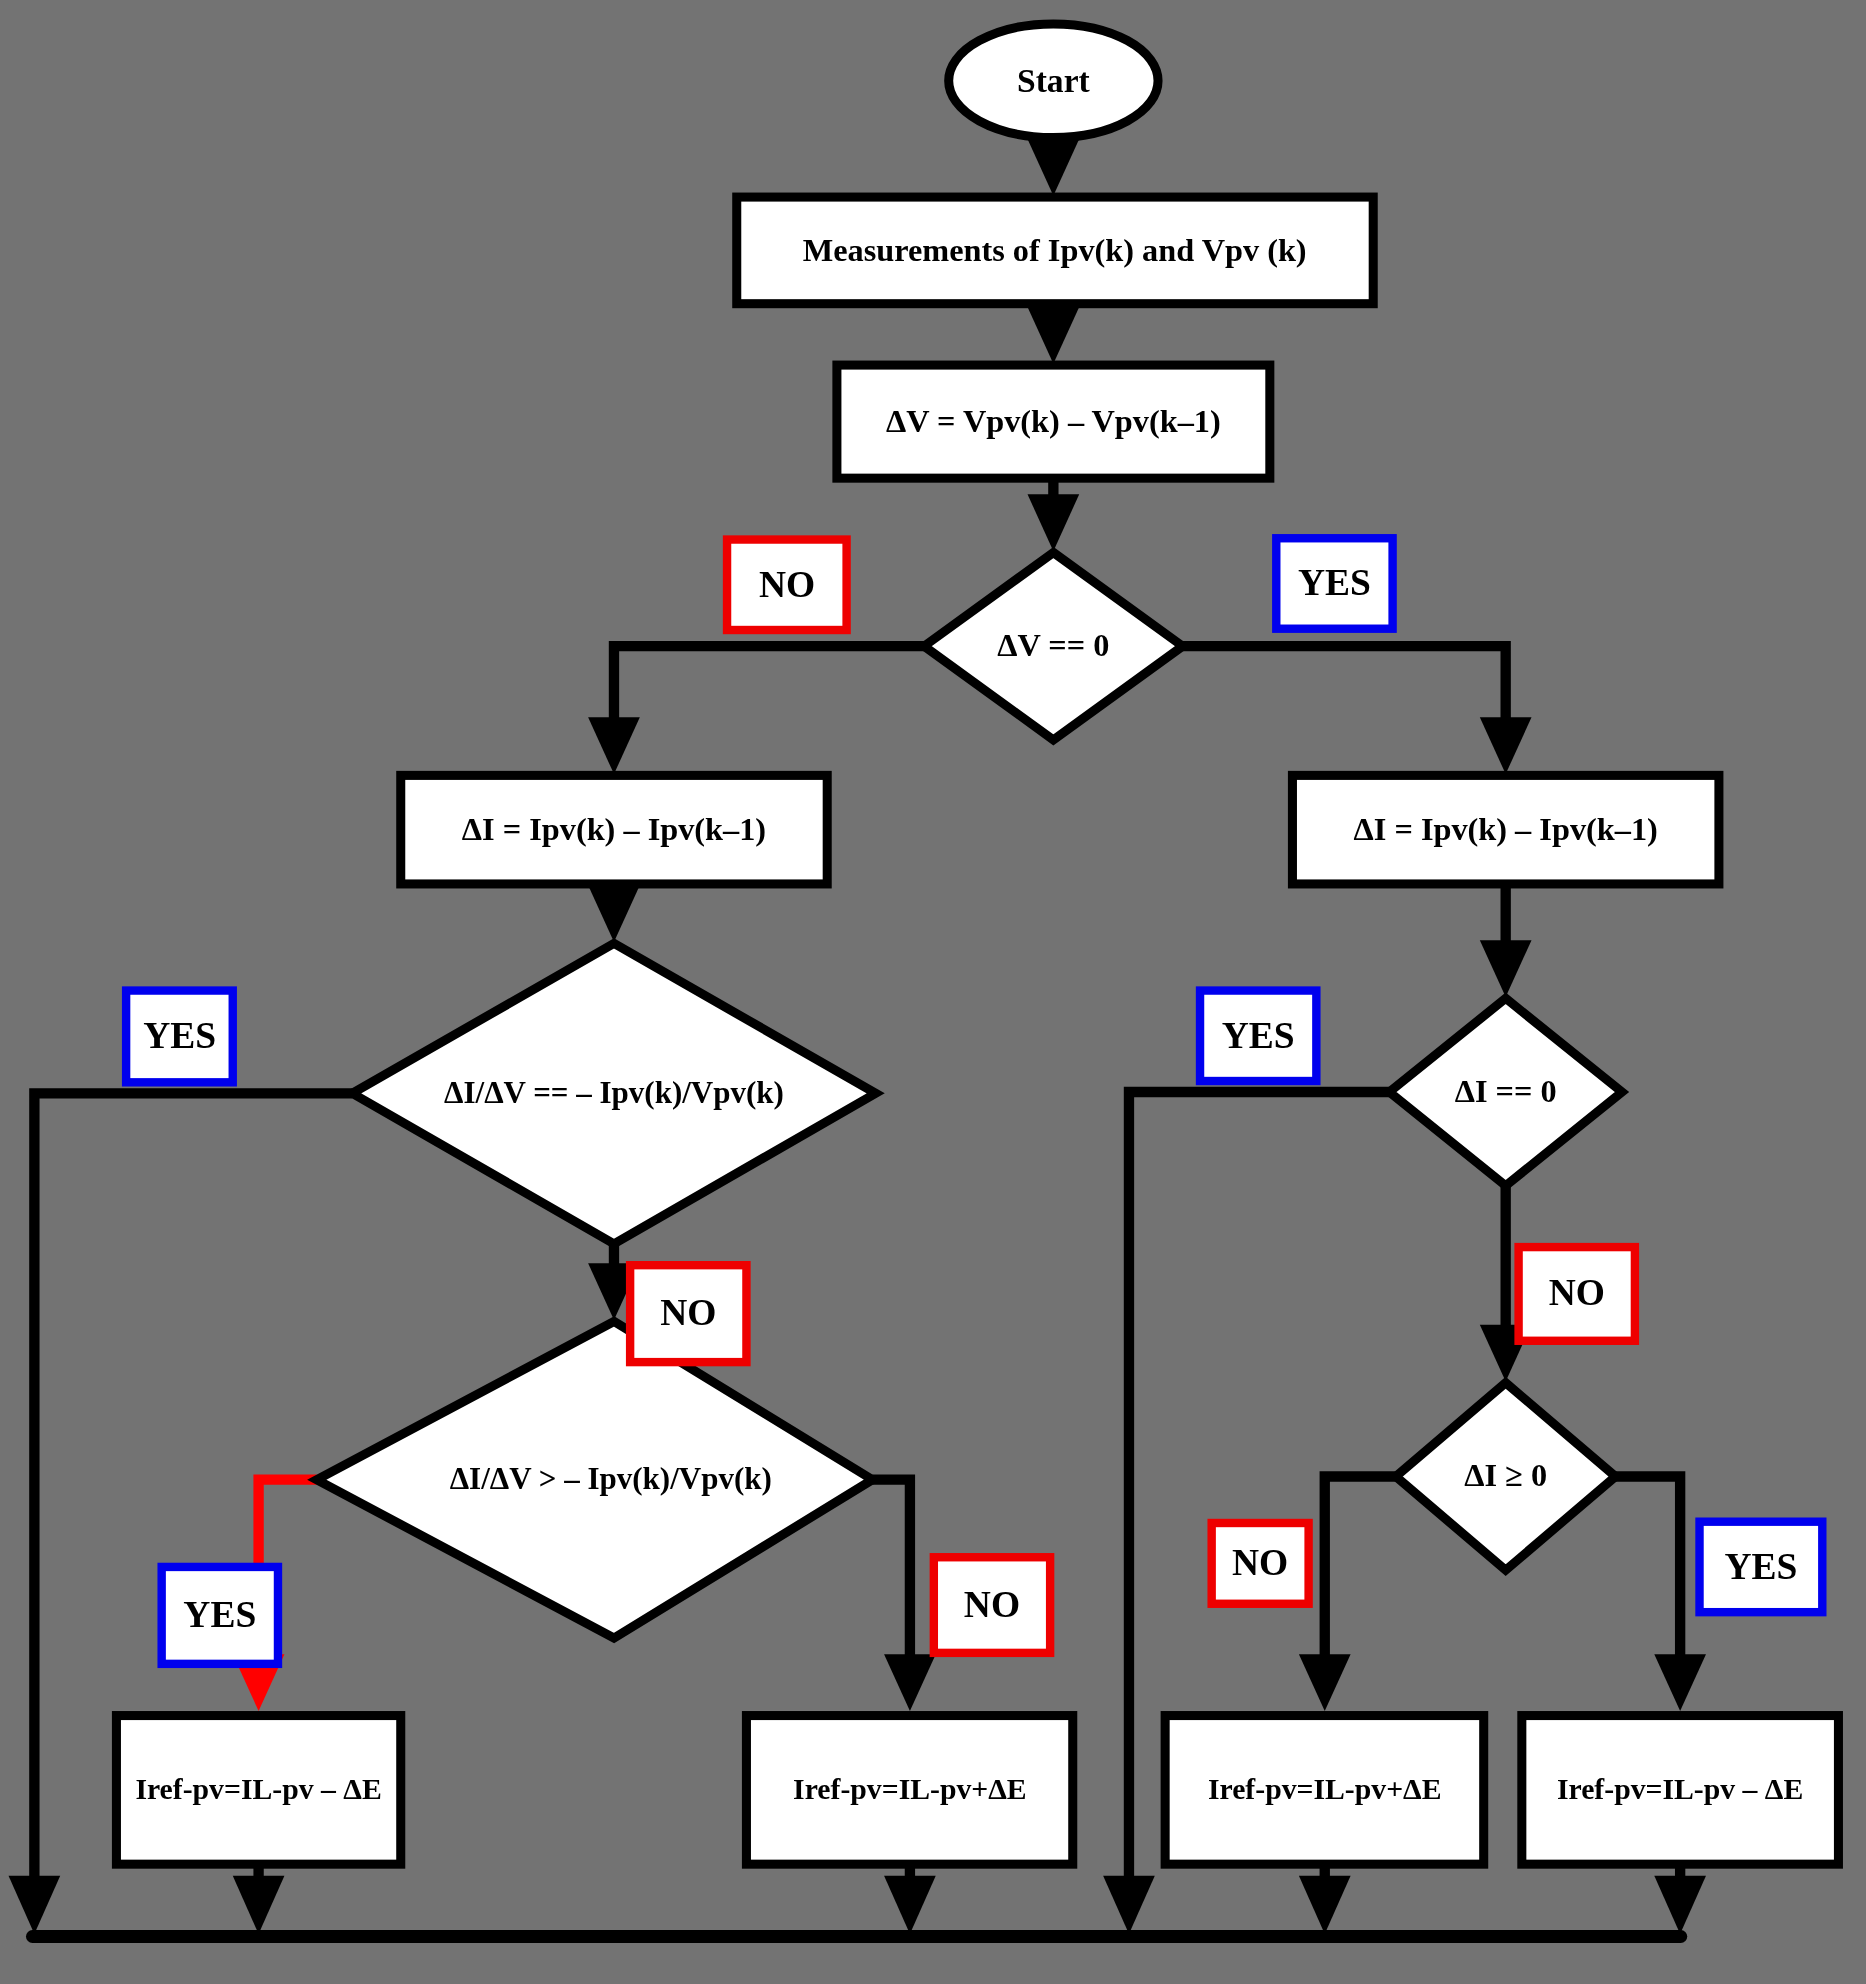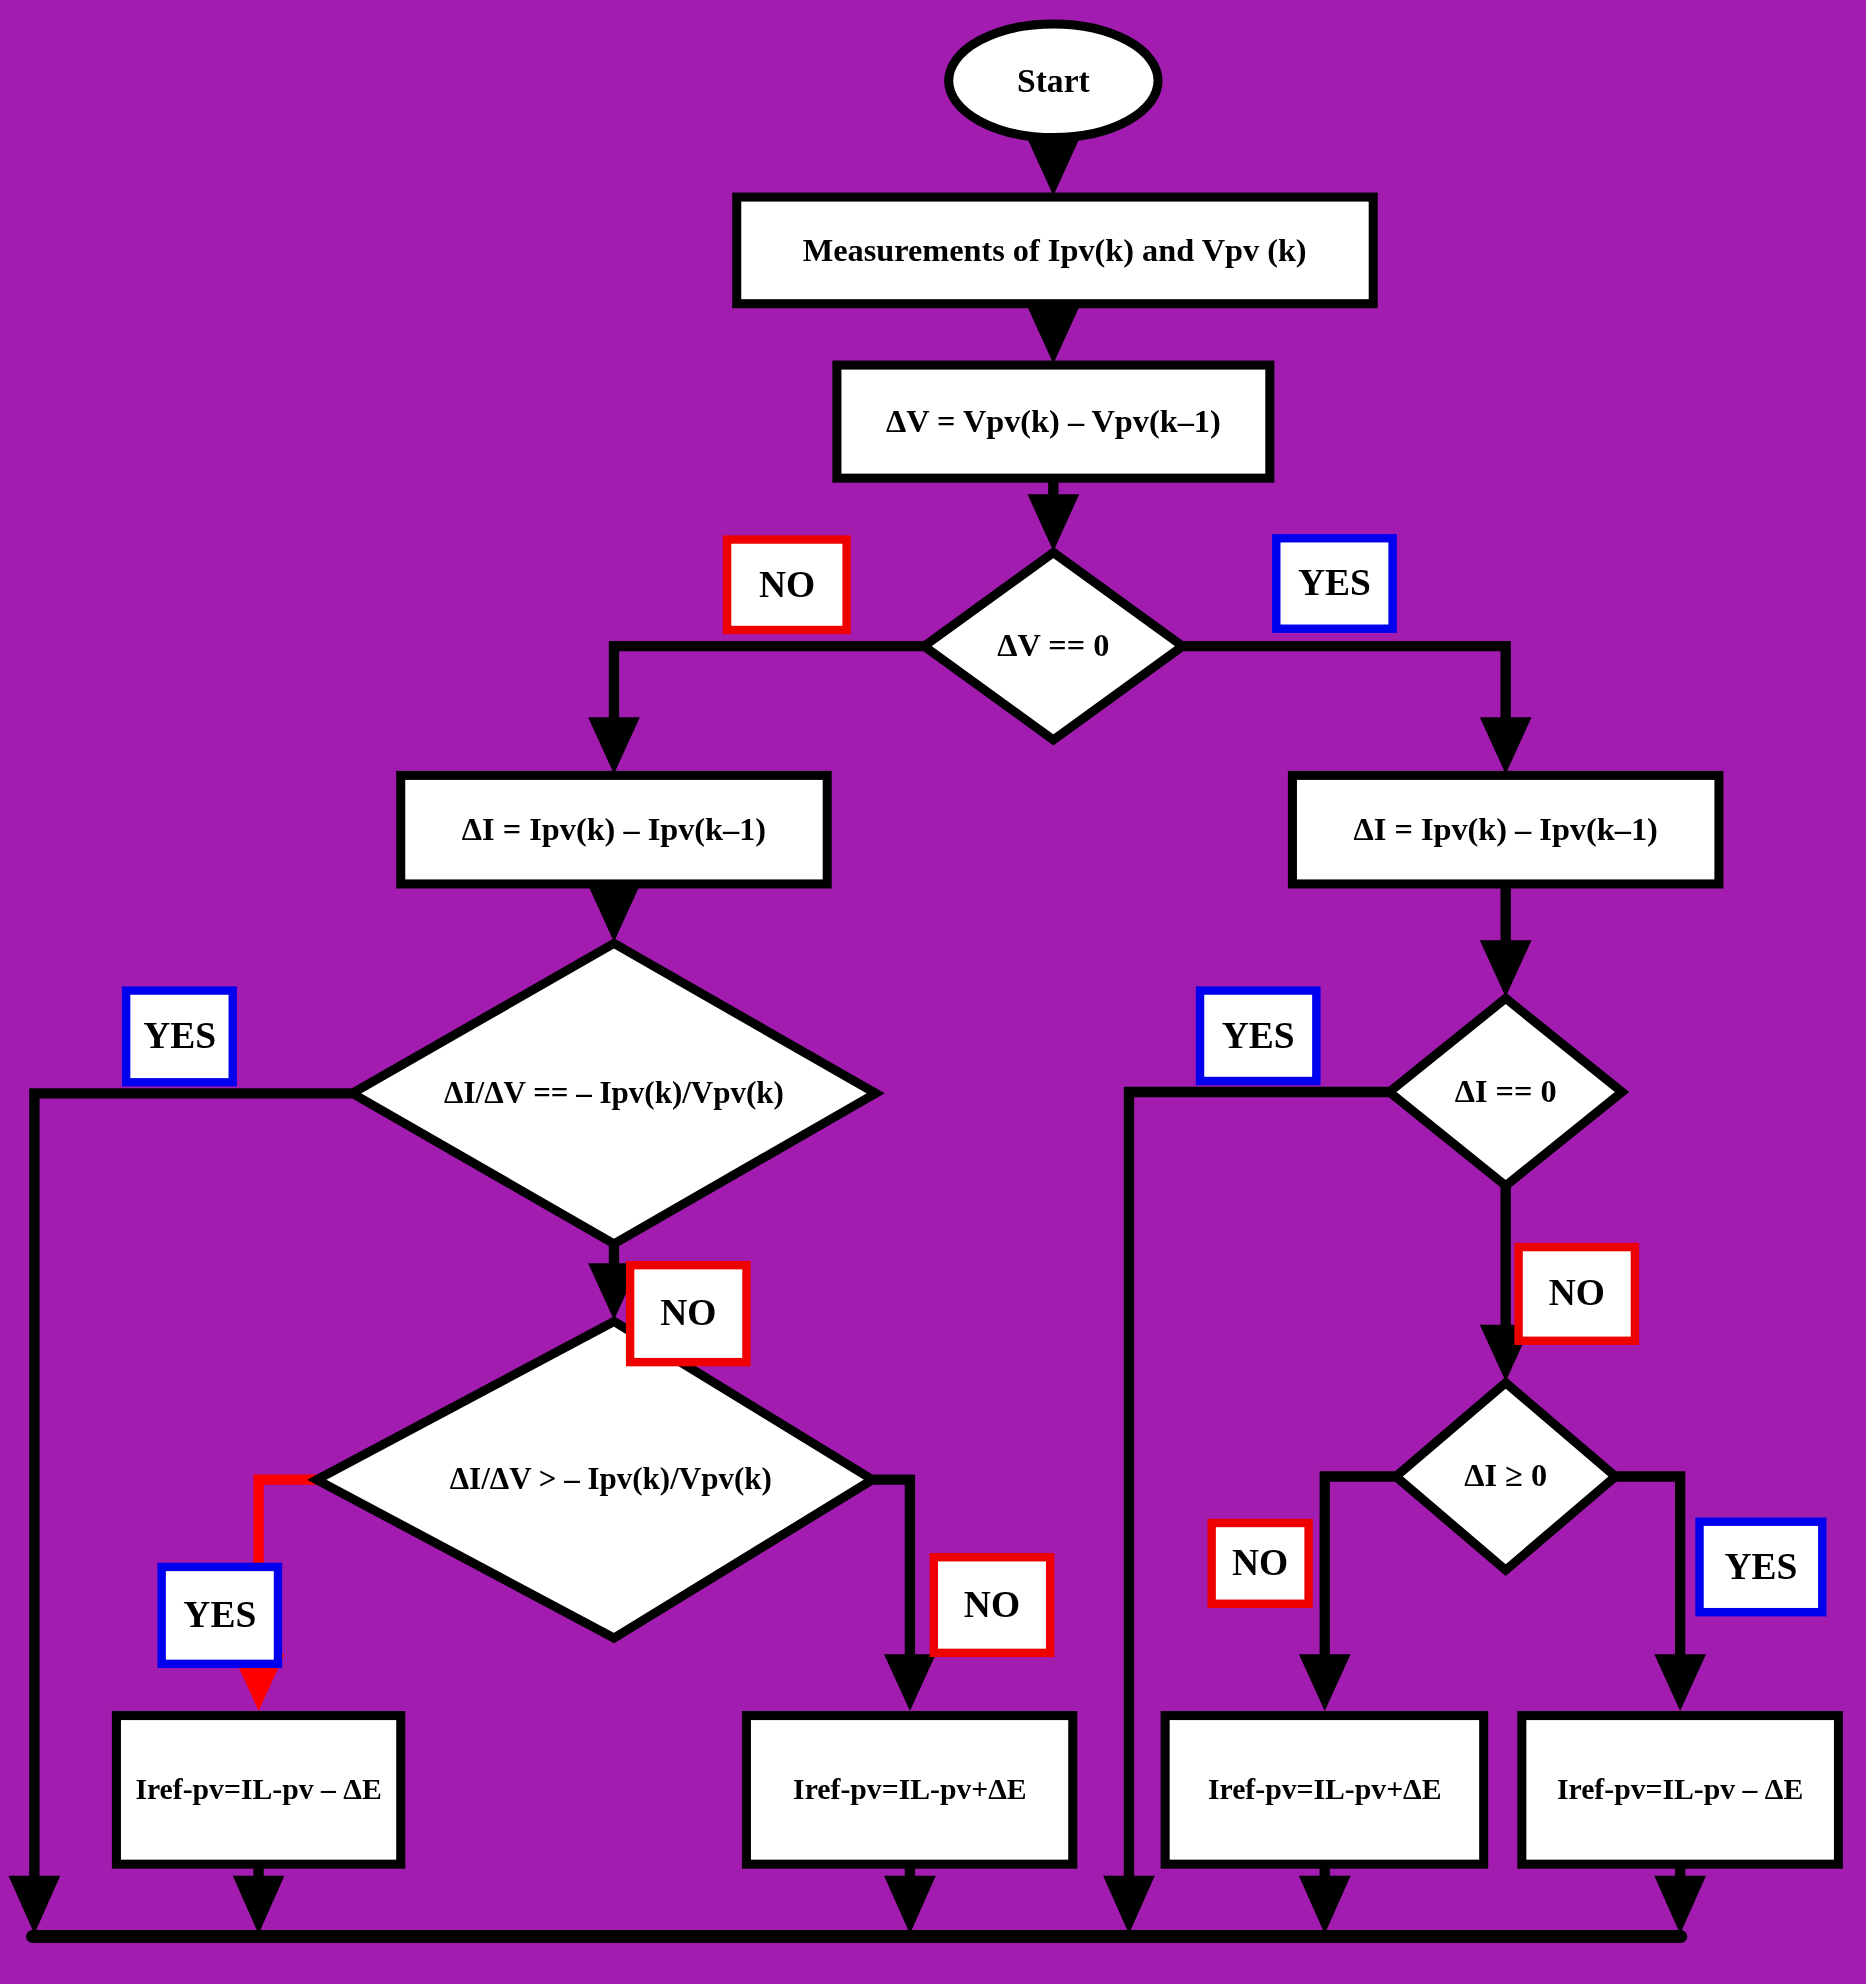--- a/index.html
+++ b/index.html
@@ -1,16 +1,16 @@
 <!DOCTYPE html>
 <html style="font-size:10.3px"><head>
 <meta charset="utf-8">
 <style>
   html,body{margin:0;padding:0;background:#ffffff;}
-  #stage{position:relative;width:1867px;height:1985px;background:#a21caf;overflow:hidden;}
+  #stage{position:relative;width:1867px;height:1985px;background:#737373;overflow:hidden;}
   svg{display:block;}
   svg text{
     font-family:"Liberation Serif","DejaVu Serif",serif;
     font-weight:bold;
     fill:#000000;
     text-anchor:middle;
     dominant-baseline:middle;
   }
   .node-shape{fill:#ffffff;stroke:#000000;stroke-width:14;}
   .flow{stroke:#000000;stroke-width:16;fill:none;}

